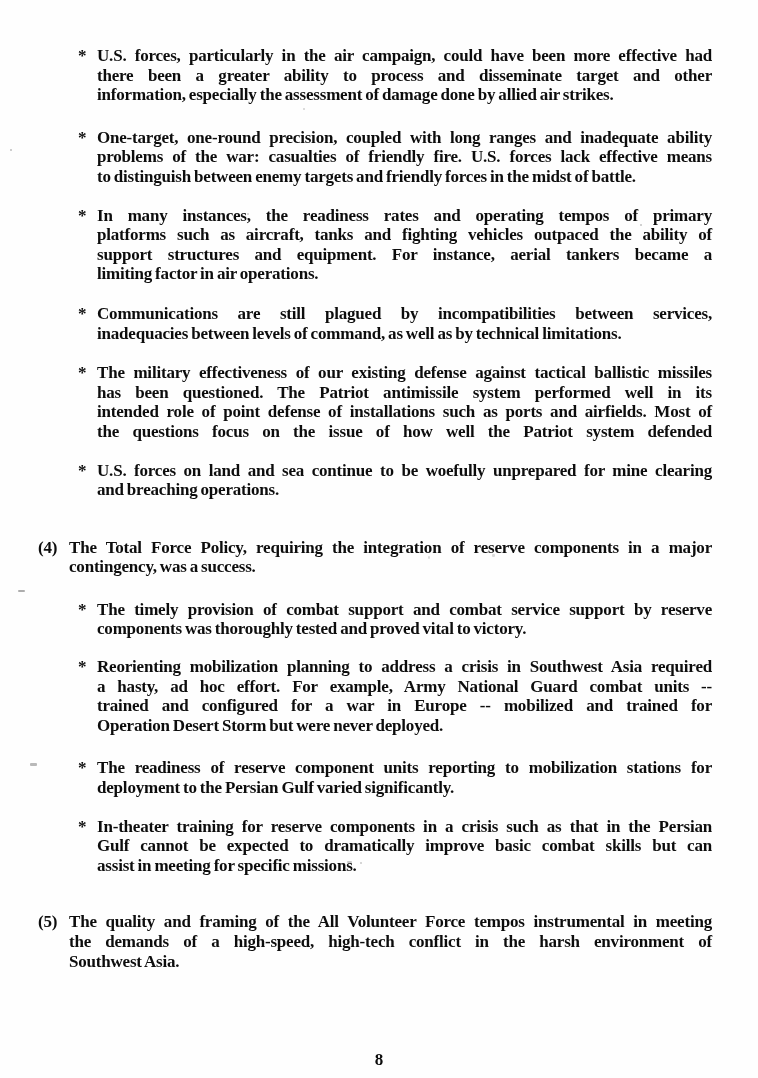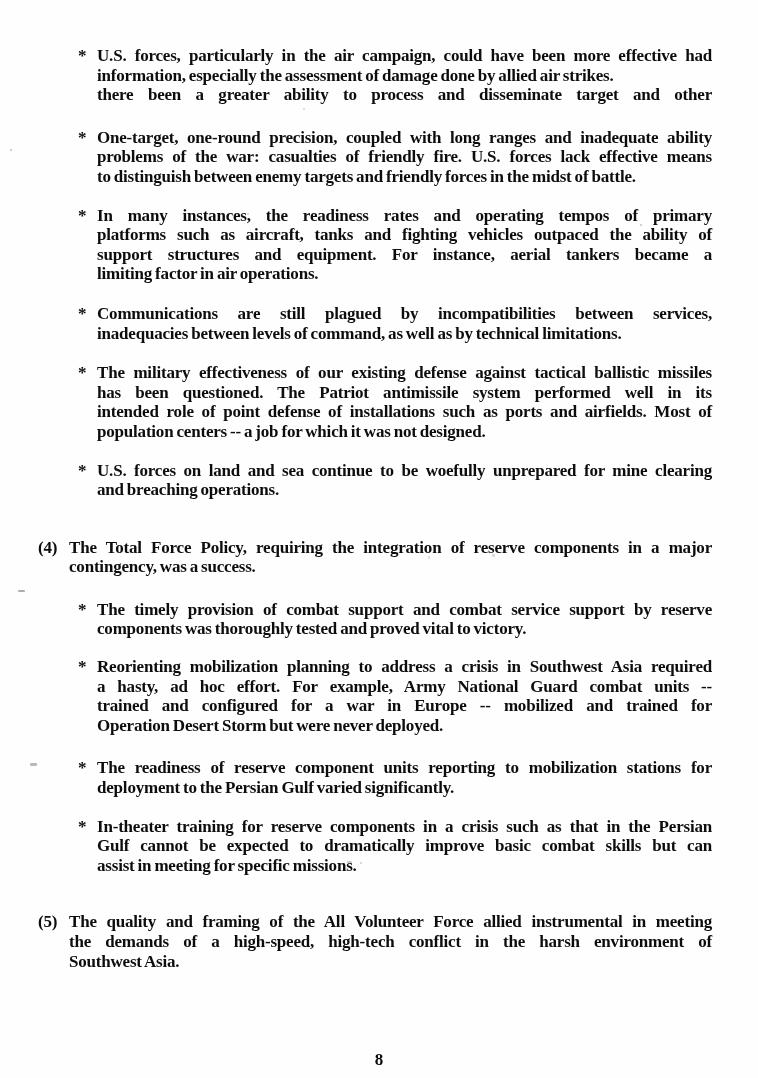--- a/index.html
+++ b/index.html
@@ -33,22 +33,22 @@
 </style>
 </head>
 <body>
 
 <div class="page">
   <div class="content">
       <div class="section bullet" style="margin-bottom: 23px;">
         <span class="marker">*</span>
         <div class="lines">
           <div class="line jfull">U.S.  forces, particularly in the air campaign, could have been more effective had</div>
+          <div class="line jfull">there been a greater  ability to process and disseminate target and other</div>
           <div class="line">information, especially the assessment of damage done by allied air strikes.</div>
-          <div class="line jfull">there been a greater  ability to process and disseminate target and other</div>
         </div>
       </div>
       <div class="section bullet" style="margin-bottom: 19px;">
         <span class="marker">*</span>
         <div class="lines">
           <div class="line jfull">One-target, one-round precision, coupled with long ranges and inadequate ability</div>
           <div class="line jfull">problems of the war: casualties of friendly fire. U.S. forces lack effective means</div>
           <div class="line">to distinguish between enemy targets and friendly forces in the midst of battle.</div>
         </div>
       </div>
@@ -67,21 +67,21 @@
           <div class="line jfull">Communications are still plagued by incompatibilities between services,</div>
           <div class="line">inadequacies between levels of command, as well as by technical limitations.</div>
         </div>
       </div>
       <div class="section bullet" style="margin-bottom: 19px;">
         <span class="marker">*</span>
         <div class="lines">
           <div class="line jfull">The military effectiveness of our existing defense against tactical ballistic missiles</div>
           <div class="line jfull">has been questioned.  The Patriot antimissile system performed well in its</div>
           <div class="line jfull">intended role of point defense of installations such as ports and airfields. Most of</div>
-          <div class="line">population centers -- a job for which it was not designed.</div>
+          <div class="line jfull">the questions focus  on the issue of how well the Patriot system defended</div>
         </div>
       </div>
       <div class="section bullet" style="margin-bottom: 38px;">
         <span class="marker">*</span>
         <div class="lines">
           <div class="line jfull">U.S. forces on land and sea continue to be woefully unprepared for mine clearing</div>
           <div class="line">and breaching operations.</div>
         </div>
       </div>
       <div class="section numbered" style="margin-bottom: 23px;">
@@ -118,21 +118,21 @@
         <span class="marker">*</span>
         <div class="lines">
           <div class="line jfull">In-theater training  for reserve components in a crisis such as that in the Persian</div>
           <div class="line jfull">Gulf cannot be expected to dramatically improve  basic combat skills but can</div>
           <div class="line">assist in meeting for specific missions.</div>
         </div>
       </div>
       <div class="section numbered" style="margin-bottom: 0px;">
         <span class="marker">(5)</span>
         <div class="lines">
-          <div class="line jfull">The quality and framing of the All Volunteer Force allied instrumental in meeting</div>
+          <div class="line jfull">The quality and framing of the All Volunteer Force tempos instrumental in meeting</div>
           <div class="line jfull">the demands of a high-speed, high-tech conflict in the harsh environment of</div>
           <div class="line">Southwest Asia.</div>
         </div>
       </div>
     </div>
 
   <div class="artifact" style="left:10px;top:149px;width:2px;height:2px;opacity:.55"></div>
   <div class="artifact" style="left:303px;top:108px;width:2px;height:2px;opacity:.4"></div>
   <div class="artifact" style="left:247px;top:213px;width:2px;height:2px;opacity:.4"></div>
   <div class="artifact" style="left:640px;top:224px;width:2px;height:2px;opacity:.5"></div>

